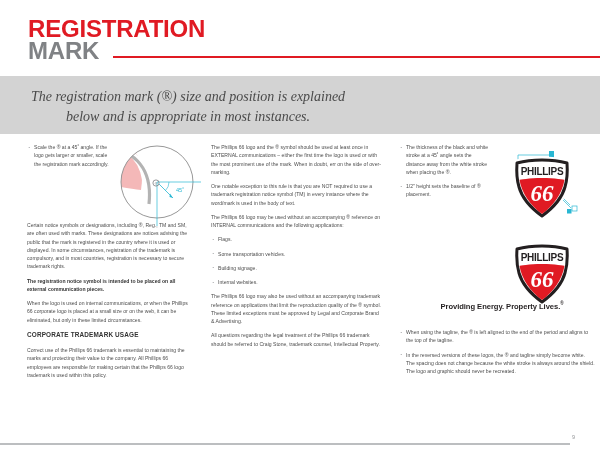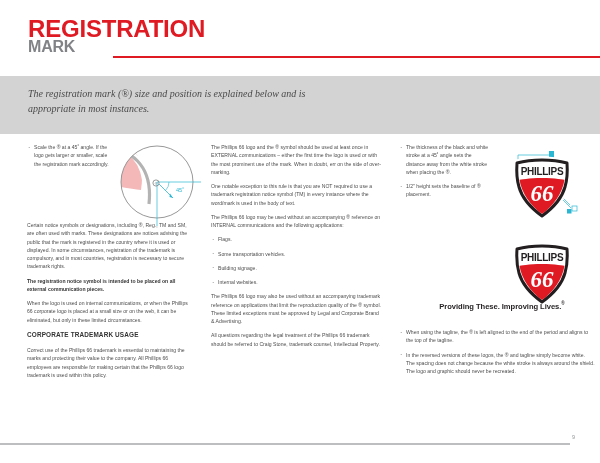--- a/index.html
+++ b/index.html
@@ -35,21 +35,21 @@
     line-height: 0.92;
   }
   .title-line1 {
     font-size: 24px;
     font-weight: bold;
     color: #e01a23;
     letter-spacing: -0.2px;
     display: block;
   }
   .title-line2 {
-    font-size: 16px;
+    font-size: 24px;
     font-weight: bold;
     color: #808285;
     letter-spacing: -0.2px;
     display: block;
   }
   .header-rule {
     position: absolute;
     left: 113px;
     top: 56px;
     width: 487px;
@@ -66,23 +66,24 @@
     height: 58px;
     background: #d3d3d3;
   }
   .intro-text {
     position: absolute;
     left: 28px;
     top: 11px;
     width: 320px;
     font-family: "Liberation Serif", serif;
     font-style: italic;
-    font-size: 10px;
+    font-size: 14px;
     line-height: 1.45;
     color: #4a4a4a;
+    text-align: center;
   }
 
   
   .col {
     position: absolute;
     font-size: 5.1px;
     line-height: 1.62;
     color: #4d4d4d;
   }
   .col p {
@@ -331,21 +332,21 @@
         <path d="M38 14 C24 14 13 17 13 17 C13 17 12 31 15 41 C18 52 27 62 38 70 C49 62 58 52 61 41 C64 31 63 17 63 17 C63 17 52 14 38 14 Z" fill="#ffffff" stroke="#ffffff" stroke-width="7" stroke-linejoin="round"></path>
         <path d="M38 14 C24 14 13 17 13 17 C13 17 12 31 15 41 C18 52 27 62 38 70 C49 62 58 52 61 41 C64 31 63 17 63 17 C63 17 52 14 38 14 Z" fill="#ffffff" stroke="#231f20" stroke-width="3" stroke-linejoin="round"></path>
         <path d="M38 32 C25 32 15.5 33.8 15.5 33.8 C17.5 47 26.5 60 38 68 C49.5 60 58.5 47 60.5 33.8 C60.5 33.8 51 32 38 32 Z" fill="#e01a23"></path>
         <text x="38" y="29" font-family="Liberation Sans, sans-serif" font-size="10" font-weight="bold" fill="#231f20" text-anchor="middle" letter-spacing="-0.3">PHILLIPS</text>
         <text x="38" y="55" font-family="Liberation Serif, serif" font-size="23" font-weight="bold" font-style="italic" fill="#ffffff" text-anchor="middle">66</text>
       </svg>
     </div>
   </div>
 
   <div class="tagline">
-    <span>Providing These. Improving Lives.</span><span class="reg">®</span>
+    <span>Providing Energy. Property Lives.</span><span class="reg">®</span>
   </div>
 
   <div class="col-right-lower">
     <ul class="bullet-list">
       <li>When using the tagline, the ® is left aligned to the end of the period and aligns to the top of the tagline.</li>
       <li>In the reversed versions of these logos, the ® and tagline simply become white. The spacing does not change because the white stroke is always around the shield. The logo and graphic should never be recreated.</li>
     </ul>
   </div>
 
   <div class="footer-rule"></div>

